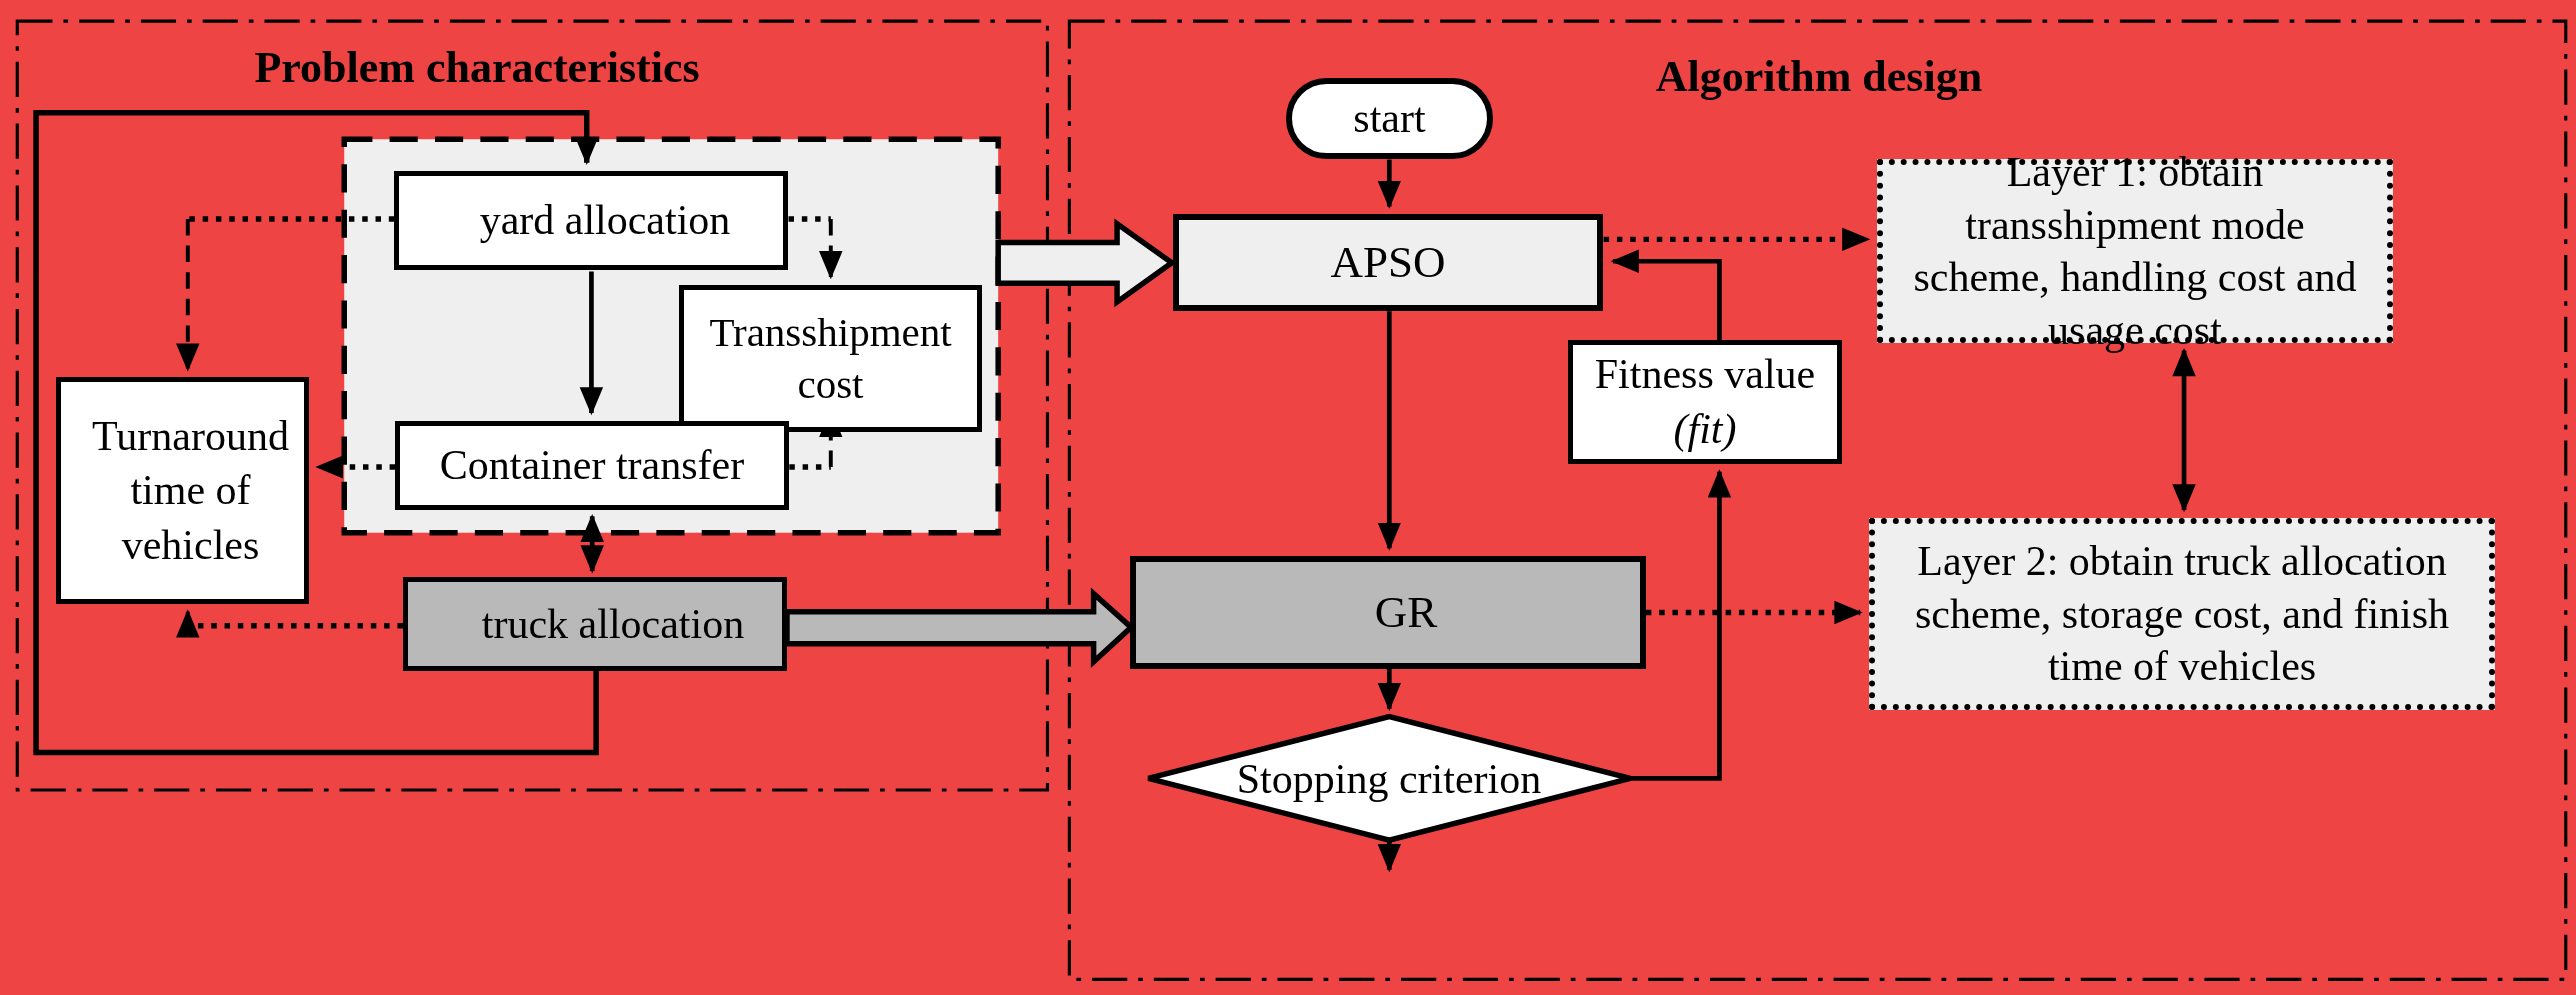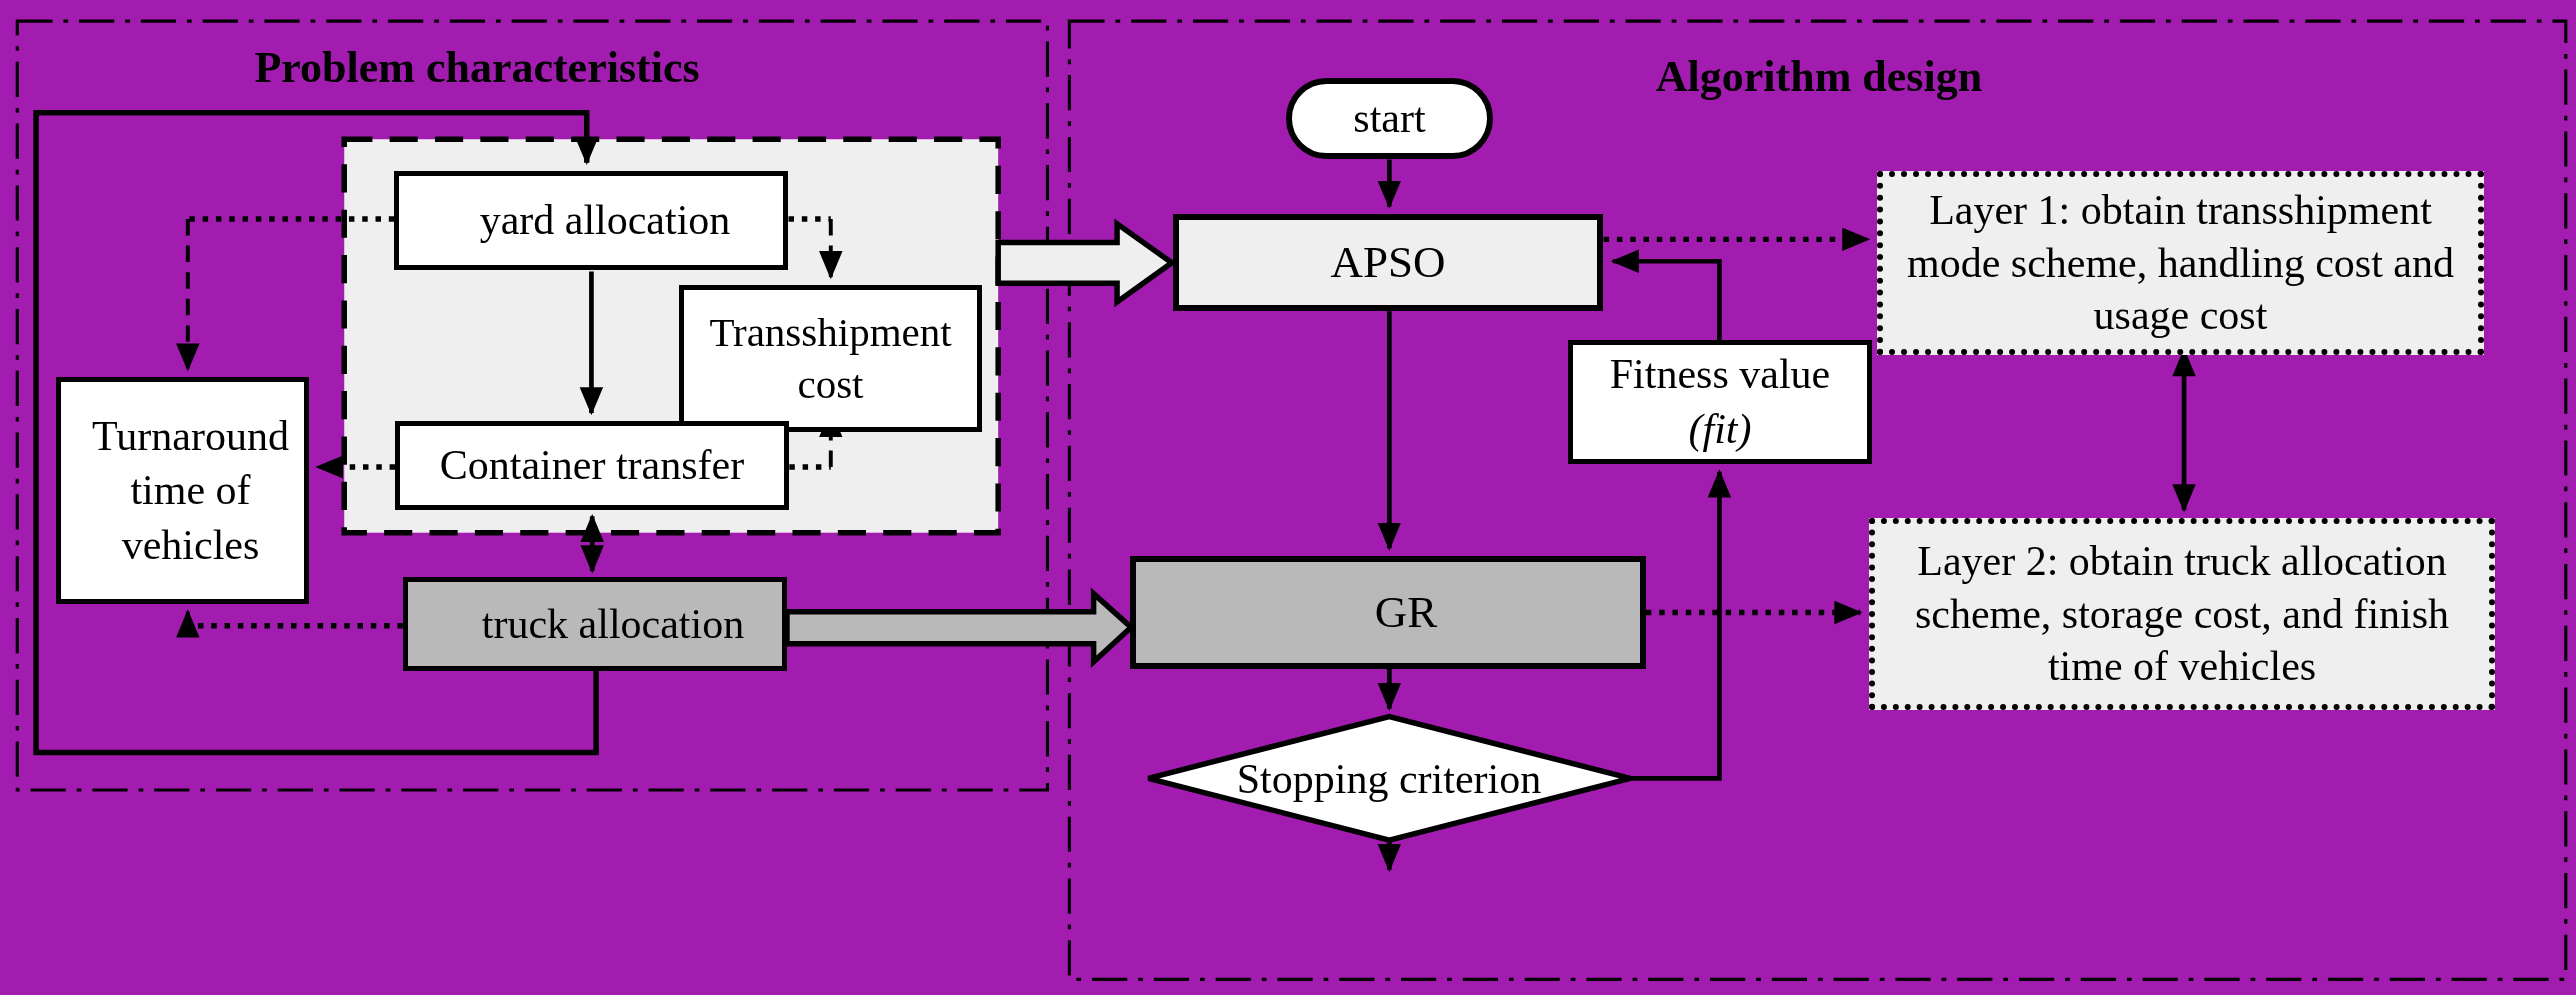--- a/index.html
+++ b/index.html
@@ -1,17 +1,17 @@
 <!DOCTYPE html>
 <html style="font-size:12.5px"><head>
 <meta charset="utf-8">
 <style>
   html,body{margin:0;padding:0;background:#ffffff;}
   #stage{
-    position:relative;width:2576px;height:995px;background:#a21caf;
+    position:relative;width:2576px;height:995px;background:#ef4444;
     font-family:"Liberation Serif","DejaVu Serif",serif;color:#000;
     overflow:hidden;
   }
   #wires{position:absolute;left:0;top:0;}
   .node{
     position:absolute;box-sizing:border-box;background:#fff;border:5.5px solid #000;
     display:flex;align-items:center;justify-content:center;text-align:center;
     font-size:42px;line-height:1.25;
   }
   .fill-light{background:#efefef;}
@@ -104,28 +104,28 @@
   <div class="node" style="left:395px;top:421px;width:394px;height:89px;">Container transfer</div>
 
   <div class="node" style="left:56px;top:377px;width:253px;height:227px;line-height:1.3;padding-left:16px;">Turnaround time of vehicles</div>
 
   <div class="node fill-mid" style="left:403px;top:577px;width:384px;height:94px;">truck allocation</div>
 
   <div class="node stadium" style="left:1286px;top:78px;width:207px;height:81px;">start</div>
 
   <div class="node fill-light" style="left:1173px;top:214px;width:430px;height:97px;font-size:45px;border-width:6.3px;">APSO</div>
 
-  <div class="node stack" style="left:1568px;top:340px;width:304px;height:124px;line-height:1.3;">
+  <div class="node stack" style="left:1568px;top:340px;width:274px;height:124px;line-height:1.3;">
     <span>Fitness value</span>
     <span class="it">(fit)</span>
   </div>
 
   <div class="node fill-mid" style="left:1130px;top:556px;width:516px;height:113px;font-size:45px;border-width:6.3px;">GR</div>
 
   <div class="label-overlay" style="left:1173px;top:751px;width:432px;height:55px;">Stopping criterion</div>
 
 
-  <div class="node dotted-box" style="left:1877px;top:159px;width:607px;height:184px;margin-top:12px;">Layer 1: obtain transshipment mode scheme, handling cost and usage cost</div>
+  <div class="node dotted-box" style="left:1877px;top:159px;width:516px;height:184px;">Layer 1: obtain transshipment mode scheme, handling cost and usage cost</div>
 
   <div class="node dotted-box" style="left:1869px;top:518px;width:626px;height:192px;">Layer 2: obtain truck allocation scheme, storage cost, and finish time of vehicles</div>
 
 </div>
 
 
 </body></html>

